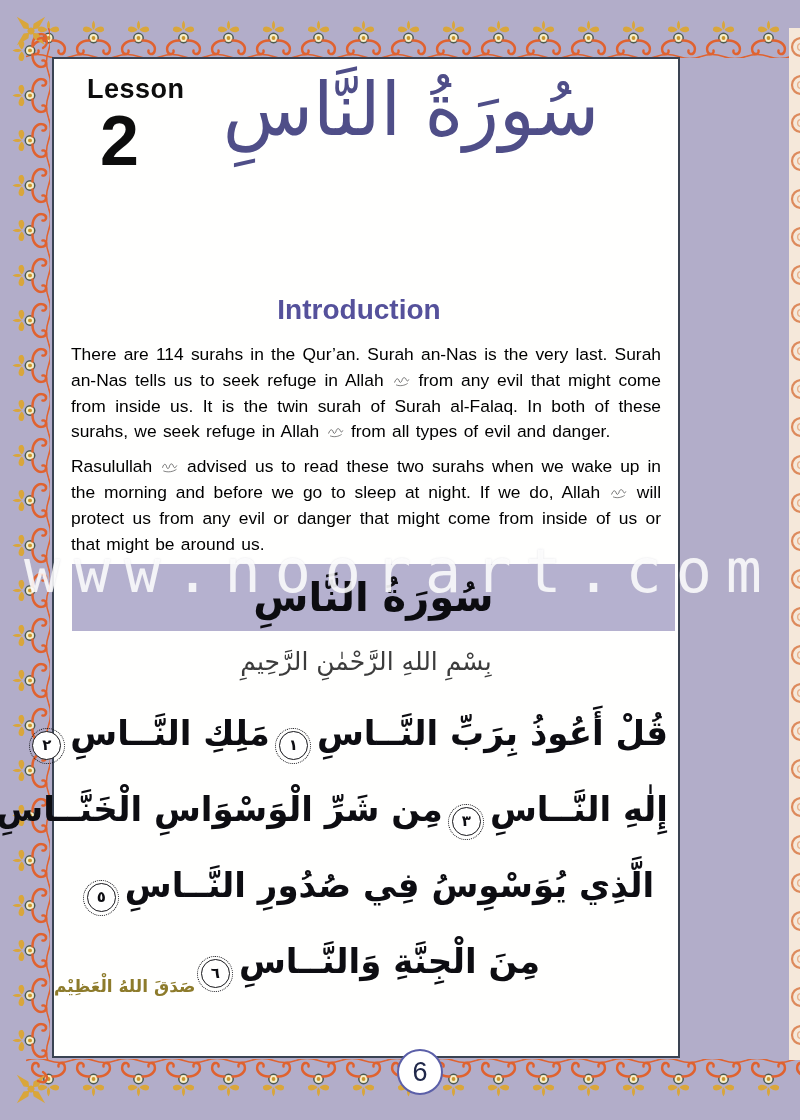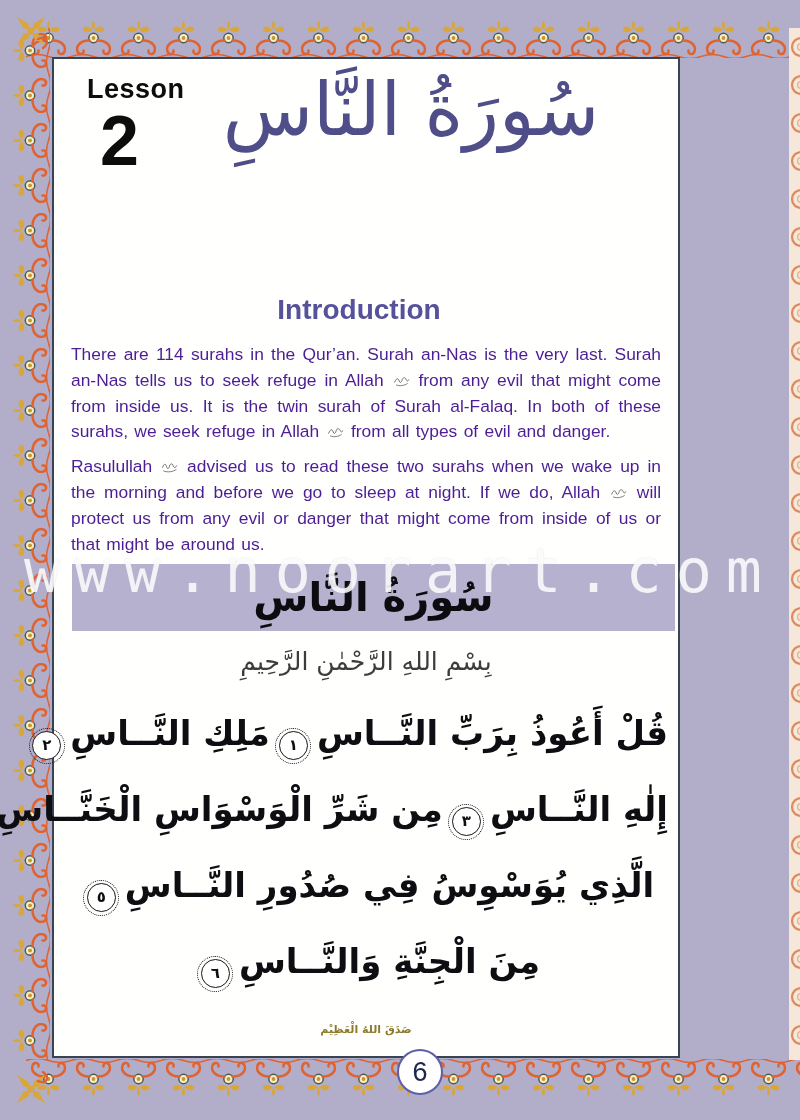--- a/index.html
+++ b/index.html
@@ -31,21 +31,21 @@
     position:absolute; left:130px; right:40px; top:4px; text-align:center;
     font-family:"DejaVu Sans", sans-serif; font-size:74px; color:#4f4e88;
     direction:rtl; line-height:1.25;
   }
   .en-heading { position:absolute; left:0; right:26px; top:150px; text-align:center;
     font-size:23.5px; font-weight:bold; color:#23232e; line-height:31px; }
   .intro-heading { position:absolute; left:12px; right:26px; top:235px; text-align:center;
     font-size:28px; font-weight:bold; color:#55519b; }
   
   .intro-paras { position:absolute; left:17px; right:17px; top:283px; }
-  .body-text { font-size:17.4px; line-height:25.8px; color:#4c1d95; text-align:justify; word-spacing:1.5px; }
+  .body-text { font-size:17.4px; line-height:25.8px; color:#000000; text-align:justify; word-spacing:1.5px; }
   .body-text + .body-text { margin-top:9px; }
   .hon { display:inline-block; vertical-align:-1px; margin:0 1px; }
   
   .surah-banner {
     position:absolute; left:18px; right:3px; top:505px; height:67px;
     background:#b5b1cf; display:flex; align-items:center; justify-content:center;
   }
   .surah-banner-text { font-family:"DejaVu Sans", sans-serif; font-size:40px; font-weight:bold;
     color:#0c0c10; direction:rtl; line-height:67px; }
   
@@ -53,22 +53,22 @@
     font-family:"DejaVu Sans", sans-serif; font-size:25px; color:#3c3c3c; direction:rtl; }
   
   .verses { position:absolute; left:10px; right:10px; top:636px; direction:rtl; text-align:center; }
   .verse-line { font-family:"DejaVu Sans", sans-serif; font-size:34px; font-weight:bold;
     color:#0d0d12; line-height:76px; white-space:nowrap; }
   .vnum { display:inline-flex; align-items:center; justify-content:center;
     width:29px; height:29px; border:1.4px solid #15151a; border-radius:50%;
     font-size:15px; margin:0 9px; position:relative; vertical-align:-5px; background:#fff; }
   .vnum::before { content:""; position:absolute; inset:-4.5px; border:1.6px dotted #15151a; border-radius:50%; }
   .vnum > span { line-height:1; }
-  .closing-calligraphy { position:absolute; left:0; right:0; top:964px; text-align:center;
-    font-family:"DejaVu Sans", sans-serif; font-size:11px; font-weight:bold; color:#8d7b2b; direction:rtl; }
+  .closing-calligraphy { position:absolute; left:0; right:0; top:917px; text-align:left;
+    font-family:"DejaVu Sans", sans-serif; font-size:17px; font-weight:bold; color:#8d7b2b; direction:rtl; }
   
   .watermark {
     position:absolute; left:-12px; top:536px; width:824px; z-index:6;
     font-family:"DejaVu Sans Mono", monospace; font-size:60px;
     letter-spacing:14px; color:rgba(255,255,255,0.83); white-space:nowrap;
     text-align:center; pointer-events:none; text-shadow:0 0 2px rgba(190,190,205,0.45);
   }
   
   .page-number-circle {
     position:absolute; left:397px; top:1049px; width:46px; height:46px; z-index:7;

